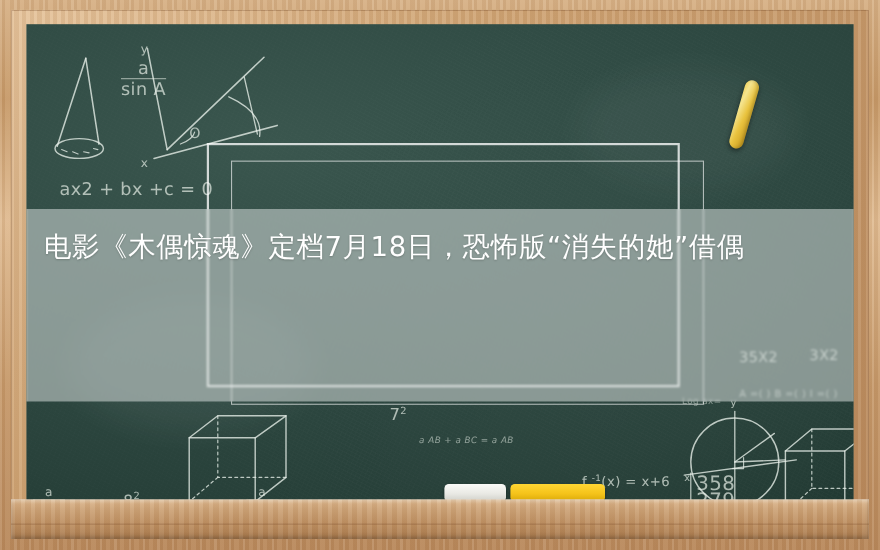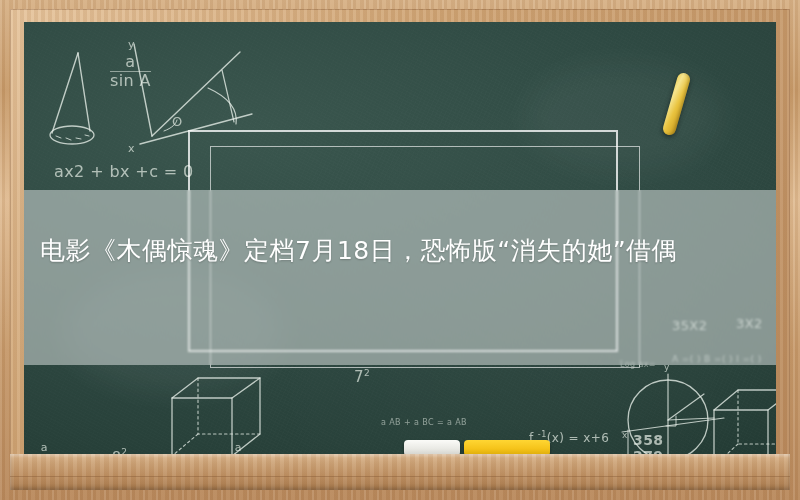--- a/index.html
+++ b/index.html
@@ -102,21 +102,21 @@
     background:linear-gradient(180deg,#fbfbf8 0%,#e9e9e4 55%,#cfcfc8 100%);}
   .eraser.yellow{left:464px;bottom:44px;width:86px;
     background:linear-gradient(180deg,#ffd633 0%,#f5c31a 55%,#d9a808 100%);}
 
   
   .headline-band{
     position:absolute;left:0;right:0;top:168px;height:175px;
     background:rgba(222,228,226,.52);
     backdrop-filter:blur(1px);
     display:flex;flex-direction:column;justify-content:flex-start;
-    padding-top:38px;box-sizing:border-box;
+    padding-top:12px;box-sizing:border-box;
   }
   .headline{
     font-family:"DejaVu Sans",sans-serif;
     font-size:25px;line-height:46px;color:#ffffff;
     padding:0 16px;font-weight:400;letter-spacing:.5px;
     text-shadow:0 1px 2px rgba(0,0,0,.22);
   }
 </style>
 </head>
 <body>
@@ -177,21 +177,21 @@
         <path d="M96 6 L96 62 L68 84" stroke-width="1.3"></path>
         <path d="M34 6 L34 62 L96 62" stroke-width="1.1" stroke-dasharray="2.5 3"></path>
         <path d="M34 62 L8 84" stroke-width="1.1" stroke-dasharray="2.5 3"></path>
       </svg>
     </div>
 
     <div class="chalk-txt" style="left:330px;top:346px;font-size:15px;">
       <span>7</span><sup style="font-size:9px;">2</sup>
     </div>
 
-    <div class="chalk-txt" style="left:357px;top:396px;font-size:8px;opacity:.55;">a AB + a BC = a AB</div>
+    <div class="chalk-txt" style="left:357px;top:374px;font-size:8px;opacity:.55;font-style:italic;">a AB + a BC = a AB</div>
 
     <div class="chalk-txt" style="left:6px;top:420px;font-size:11px;">
       <span class="frac">
         <span class="num">a</span>
         <span class="den">sin A</span>
       </span>
     </div>
 
     <div class="chalk-txt" style="left:88px;top:425px;font-size:14px;">
       <span>8</span><sup style="font-size:9px;">2</sup>
@@ -201,21 +201,21 @@
       <span class="frac">
         <span class="num">a</span>
         <span class="den">sin A</span>
       </span>
     </div>
 
     <div class="chalk-txt" style="left:505px;top:408px;font-size:12px;">
       <span>f </span><sup style="font-size:8px;">-1</sup><span>(x)  =  x+6</span>
     </div>
 
-    <div class="chalk-txt" style="left:609px;top:410px;font-size:14px;line-height:16px;text-align:right;font-weight:bold;">
+    <div class="chalk-txt" style="left:609px;top:410px;font-size:18px;line-height:16px;text-align:right;">
       <div>358</div>
       <div style="border-bottom:1px solid rgba(226,234,226,.7);">279</div>
 
     </div>
 
     <div class="chalk-txt" style="left:596px;top:338px;font-size:8px;opacity:.5;">Log  ax=</div>
 
     <div class="chalk-txt" style="left:648px;top:296px;font-size:13px;">35X2</div>
     <div class="chalk-txt" style="left:712px;top:294px;font-size:13px;">3X2</div>
 

